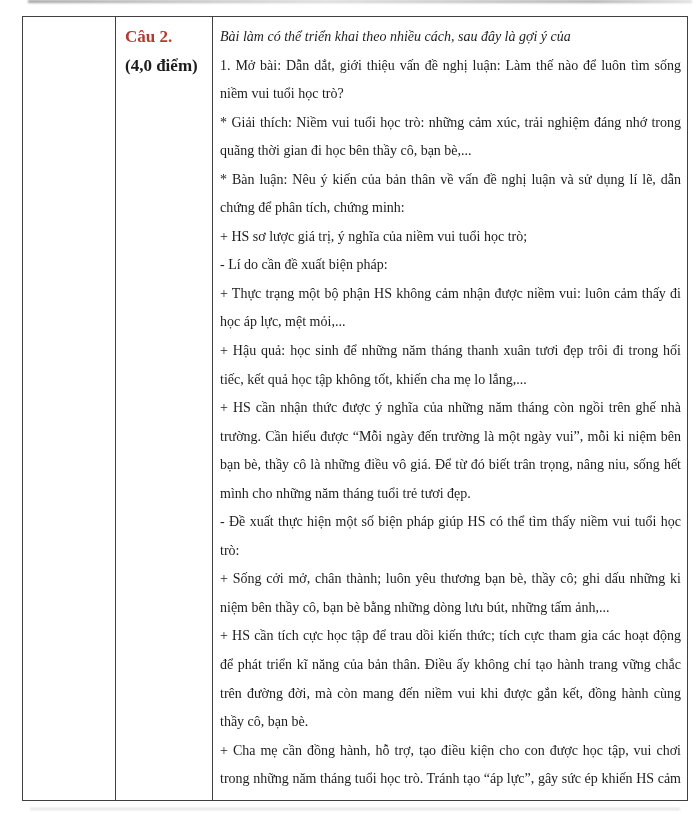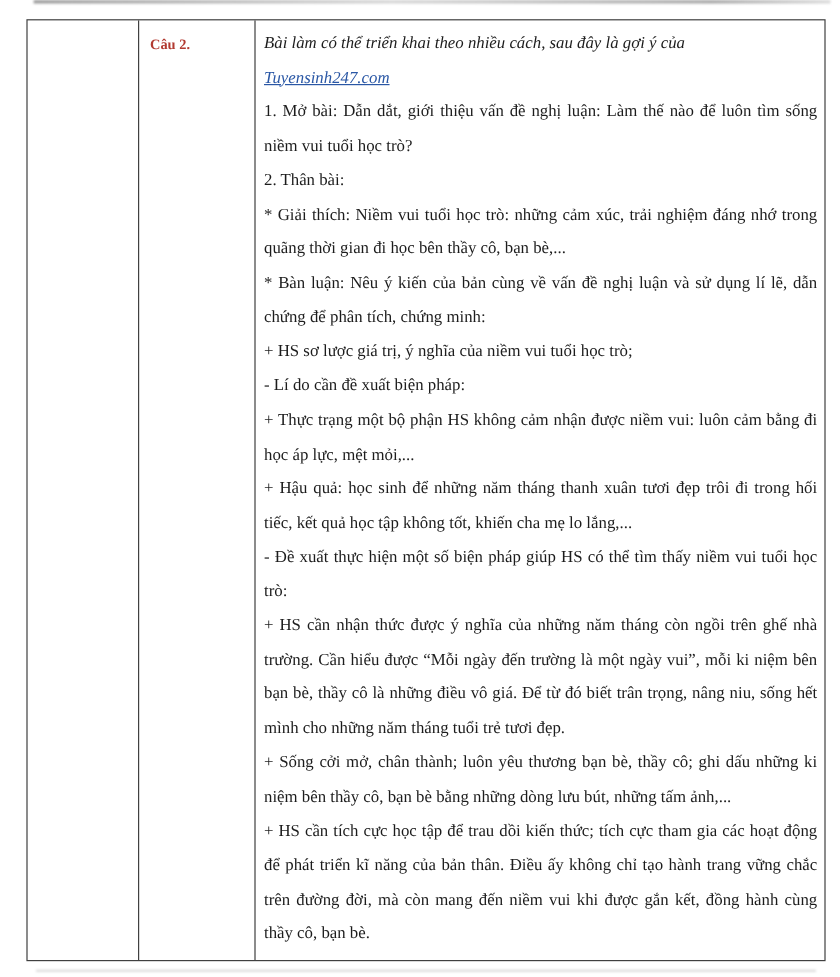--- a/index.html
+++ b/index.html
@@ -31,21 +31,21 @@
     display: grid;
     grid-template-columns: 93px 97px 1fr;
     background: #ffffff;
   }
   .cell { box-sizing: border-box; overflow: hidden; }
   .cell-left  { border-right: 1.5px solid #404040; }
   .cell-mid   {
     border-right: 1.5px solid #404040;
     padding: 6px 4px 0 9px;
     font-weight: bold;
-    font-size: 12px;
+    font-size: 17px;
     line-height: 28.6px;
   }
   .q-number { color: #b23a31; }
   .q-points { color: #1c1c1c; }
   .cell-answer {
     padding: 6px 6px 0 7px;
     font-size: 14px;
     line-height: 28.55px;
   }
   .cell-answer p { margin: 0; }
@@ -63,36 +63,35 @@
 <body>
 
 <div class="page">
   <div class="artifact-top"></div>
 
   <div class="doc-table">
     <div class="cell cell-left"></div>
 
     <div class="cell cell-mid">
       <div class="q-number">Câu 2.</div>
+      <div class="q-points">(4,0 điểm)</div>
     </div>
 
     <div class="cell cell-answer">
       <p class="para lead">Bài làm có thể triển khai theo nhiều cách, sau đây là gợi ý của</p>
-      <p class="para lead"><a class="src-link">Tuyensinh247.com</a></p>
 
       <p class="para"><span class="b">1. Mở bài:</span><span> Dẫn dắt, giới thiệu vấn đề nghị luận: Làm thế nào để luôn tìm sống niềm vui tuổi học trò?</span></p>
-      <p class="para"><span class="b">2. Thân bài:</span><span></span></p>
       <p class="para"><span class="b"></span><span>* Giải thích: Niềm vui tuổi học trò: những cảm xúc, trải nghiệm đáng nhớ trong quãng thời gian đi học bên thầy cô, bạn bè,...</span></p>
-      <p class="para"><span class="b"></span><span>* Bàn luận: Nêu ý kiến của bản cùng về vấn đề nghị luận và sử dụng lí lẽ, dẫn chứng để phân tích, chứng minh:</span></p>
+      <p class="para"><span class="b"></span><span>* Bàn luận: Nêu ý kiến của bản thân về vấn đề nghị luận và sử dụng lí lẽ, dẫn chứng để phân tích, chứng minh:</span></p>
       <p class="para"><span class="b"></span><span>+ HS sơ lược giá trị, ý nghĩa của niềm vui tuổi học trò;</span></p>
       <p class="para"><span class="b"></span><span>- Lí do cần đề xuất biện pháp:</span></p>
-      <p class="para"><span class="b"></span><span>+ Thực trạng một bộ phận HS không cảm nhận được niềm vui: luôn cảm bằng đi học áp lực, mệt mỏi,...</span></p>
+      <p class="para"><span class="b"></span><span>+ Thực trạng một bộ phận HS không cảm nhận được niềm vui: luôn cảm thấy đi học áp lực, mệt mỏi,...</span></p>
       <p class="para"><span class="b"></span><span>+ Hậu quả: học sinh để những năm tháng thanh xuân tươi đẹp trôi đi trong hối tiếc, kết quả học tập không tốt, khiến cha mẹ lo lắng,...</span></p>
+      <p class="para"><span class="b"></span><span>+ HS cần nhận thức được ý nghĩa của những năm tháng còn ngồi trên ghế nhà trường. Cần hiểu được “Mỗi ngày đến trường là một ngày vui”, mỗi ki niệm bên bạn bè, thầy cô là những điều vô giá. Để từ đó biết trân trọng, nâng niu, sống hết mình cho những năm tháng tuổi trẻ tươi đẹp.</span></p>
       <p class="para"><span class="b"></span><span>- Đề xuất thực hiện một số biện pháp giúp HS có thể tìm thấy niềm vui tuổi học trò:</span></p>
-      <p class="para"><span class="b"></span><span>+ HS cần nhận thức được ý nghĩa của những năm tháng còn ngồi trên ghế nhà trường. Cần hiểu được “Mỗi ngày đến trường là một ngày vui”, mỗi ki niệm bên bạn bè, thầy cô là những điều vô giá. Để từ đó biết trân trọng, nâng niu, sống hết mình cho những năm tháng tuổi trẻ tươi đẹp.</span></p>
       <p class="para"><span class="b"></span><span>+ Sống cởi mở, chân thành; luôn yêu thương bạn bè, thầy cô; ghi dấu những ki niệm bên thầy cô, bạn bè bằng những dòng lưu bút, những tấm ảnh,...</span></p>
       <p class="para"><span class="b"></span><span>+ HS cần tích cực học tập để trau dồi kiến thức; tích cực tham gia các hoạt động để phát triển kĩ năng của bản thân. Điều ấy không chỉ tạo hành trang vững chắc trên đường đời, mà còn mang đến niềm vui khi được gắn kết, đồng hành cùng thầy cô, bạn bè.</span></p>
       <p class="para"><span class="b"></span><span>+ Cha mẹ cần đồng hành, hỗ trợ, tạo điều kiện cho con được học tập, vui chơi trong những năm tháng tuổi học trò. Tránh tạo “áp lực”, gây sức ép khiến HS cảm thấy mệt mỏi, chán nản trong học tập.</span></p>
     </div>
   </div>
 
   <div class="artifact-bottom"></div>
 </div>
 
 </body></html>

